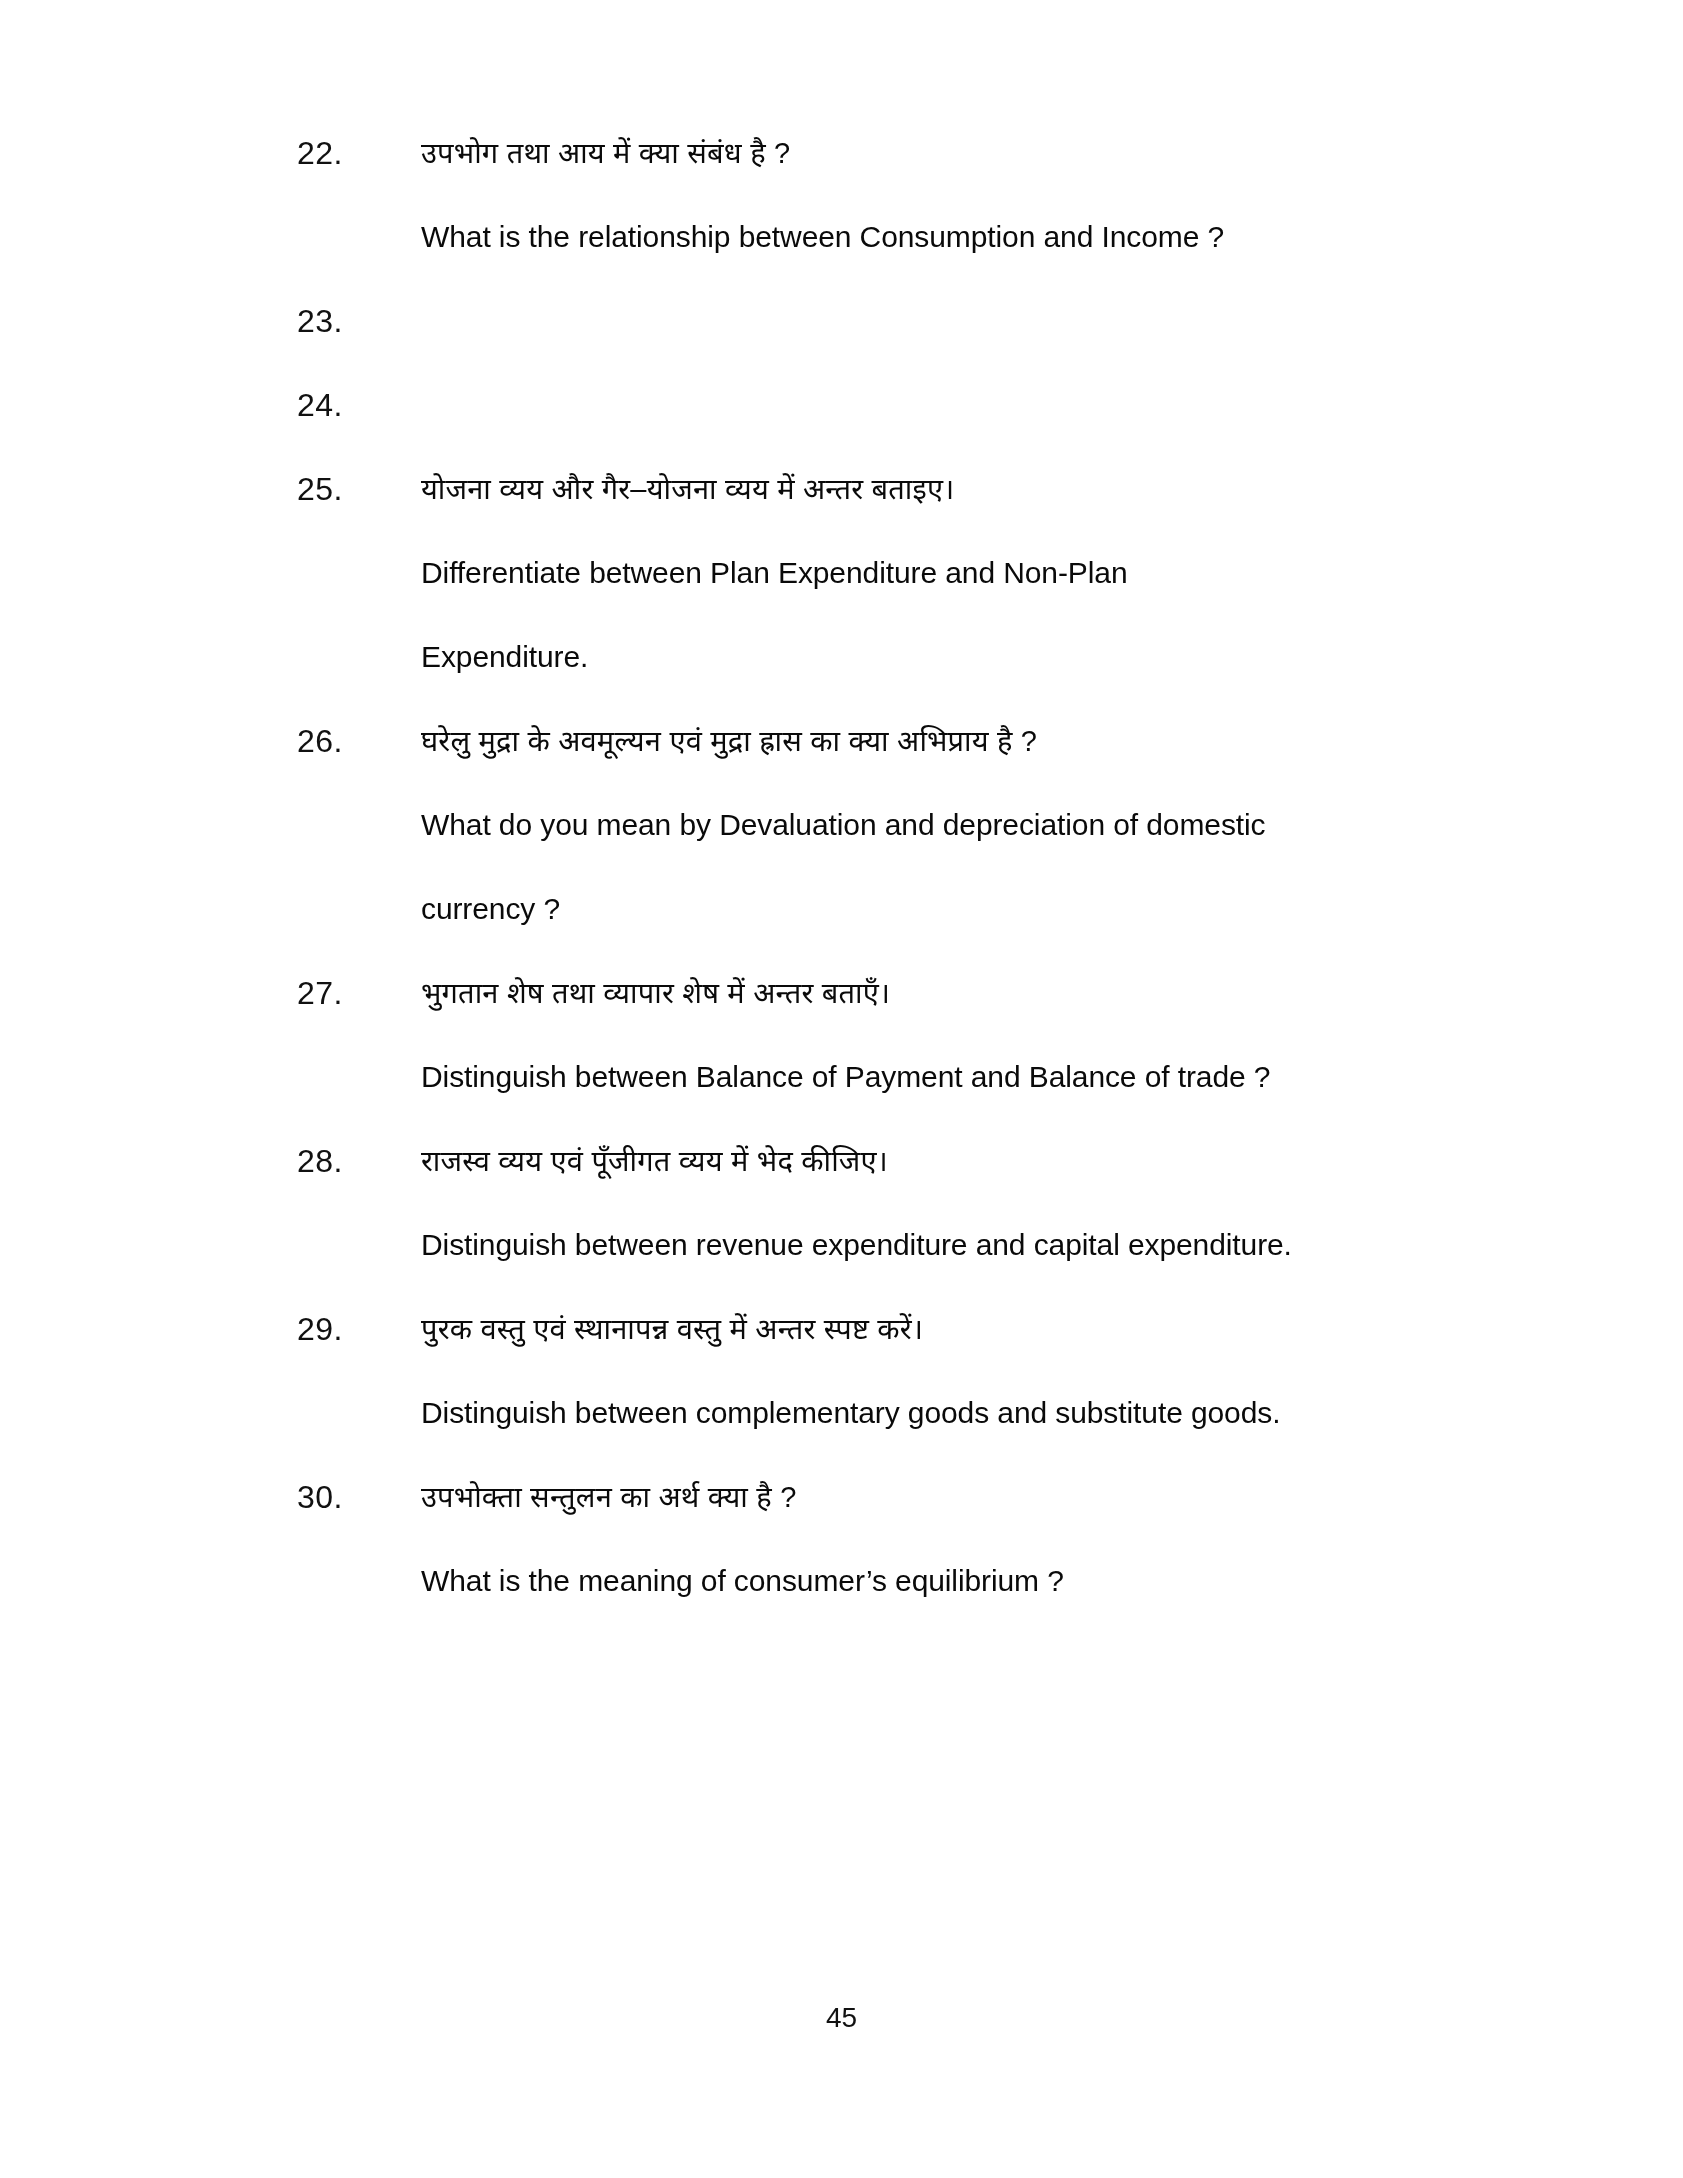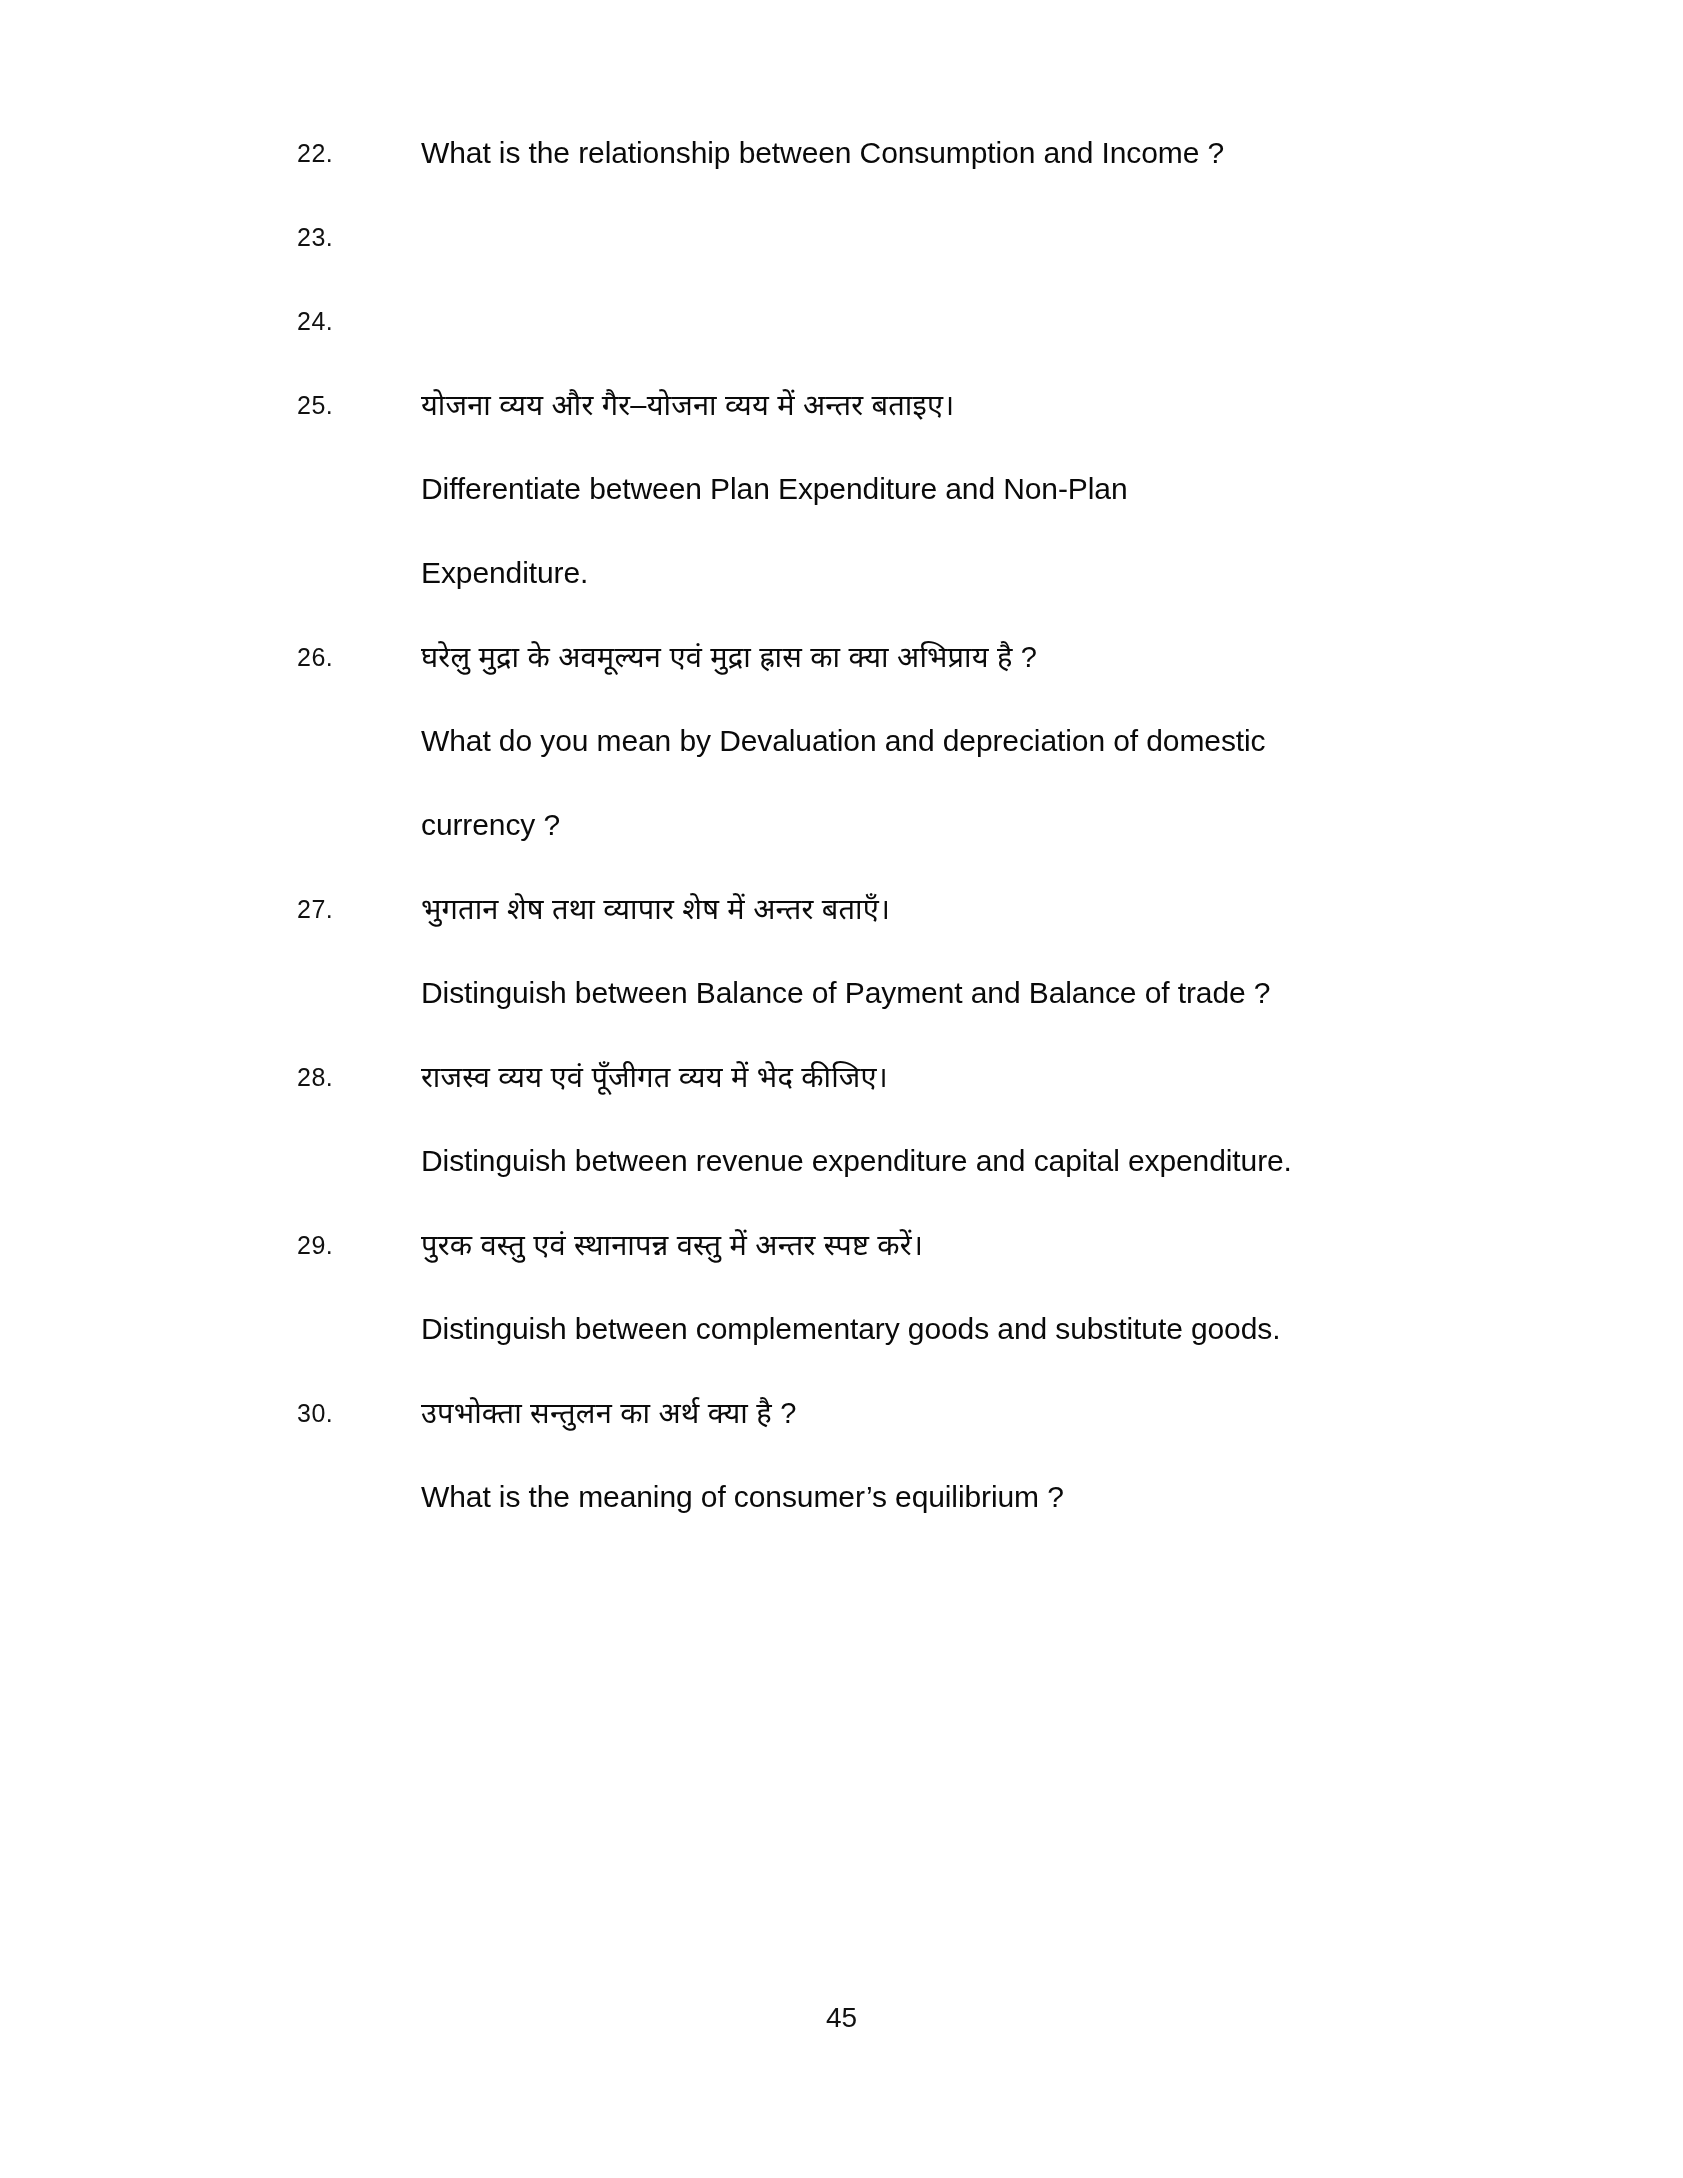--- a/index.html
+++ b/index.html
@@ -34,21 +34,21 @@
   }
 
   .qrow {
     display: flex;
     align-items: flex-start;
     width: 100%;
   }
 
   .qnum {
     flex: 0 0 124px;
-    font-size: 25px;
+    font-size: 32px;
     line-height: 84px;
     letter-spacing: 0.5px;
     color: #111;
     font-family: "Liberation Sans", sans-serif;
   }
 
   .qbody {
     flex: 1 1 auto;
     min-width: 0;
   }
@@ -99,20 +99,21 @@
 
   <div id="question-list">
       <div class="qrow orphan">
         <div class="qnum"></div>
         <div class="qbody">
         </div>
       </div>
       <div class="qrow">
         <div class="qnum">22.</div>
         <div class="qbody">
+          <div class="line hindi">उपभोग तथा आय में क्या संबंध है ?</div>
           <div class="line english">What is the relationship between Consumption and Income ?</div>
         </div>
       </div>
       <div class="qrow">
         <div class="qnum">23.</div>
         <div class="qbody">
         </div>
       </div>
       <div class="qrow">
         <div class="qnum">24.</div>

